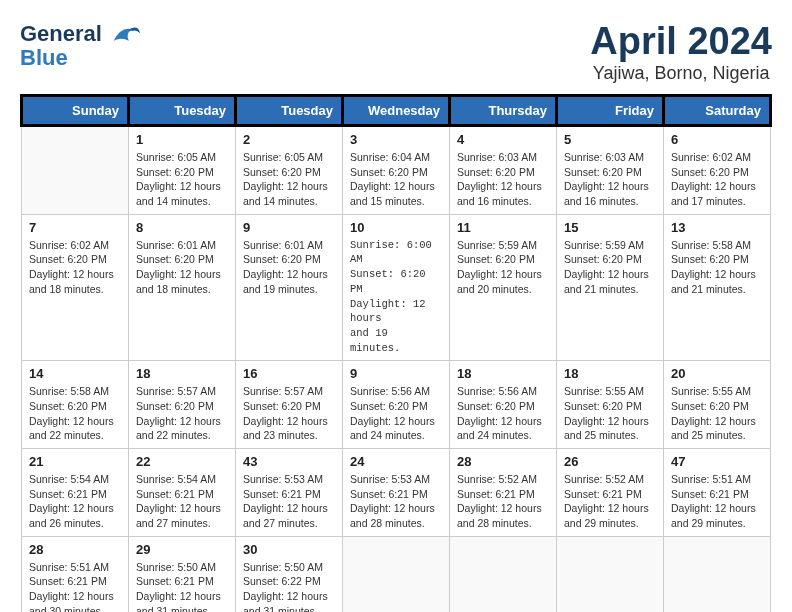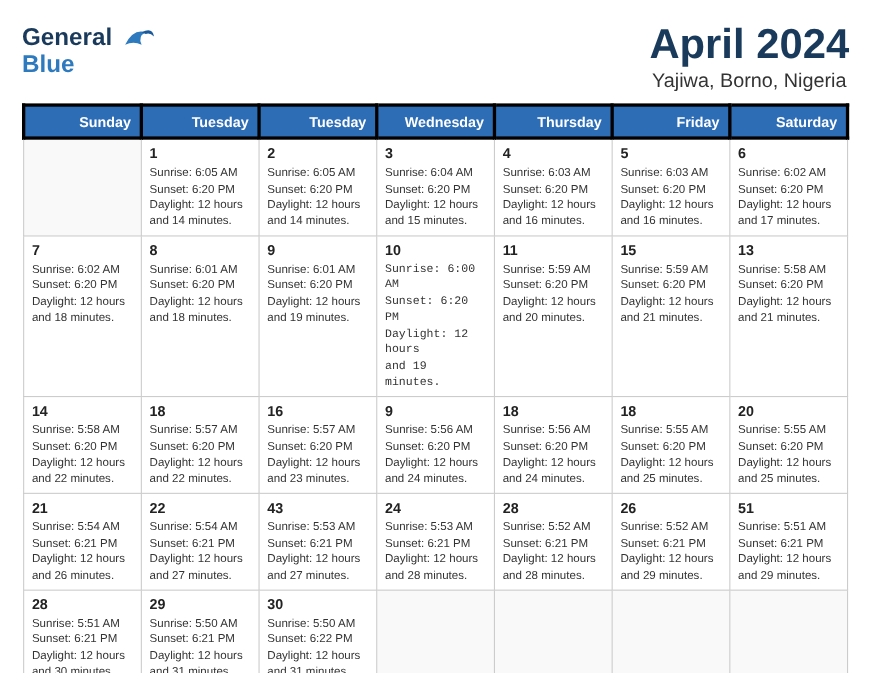--- a/index.html
+++ b/index.html
@@ -305,21 +305,21 @@
 and 28 minutes.</div>
         </td>
         <td>
           <span class="day-number">26</span>
           <div class="day-info" style="white-space: pre-line;">Sunrise: 5:52 AM
 Sunset: 6:21 PM
 Daylight: 12 hours
 and 29 minutes.</div>
         </td>
         <td>
-          <span class="day-number">51</span>
+          <span class="day-number">47</span>
           <div class="day-info" style="white-space: pre-line;">Sunrise: 5:51 AM
 Sunset: 6:21 PM
 Daylight: 12 hours
 and 29 minutes.</div>
         </td>
       </tr>
       <tr class="week-row">
         <td>
           <span class="day-number">28</span>
           <div class="day-info" style="white-space: pre-line;">Sunrise: 5:51 AM

